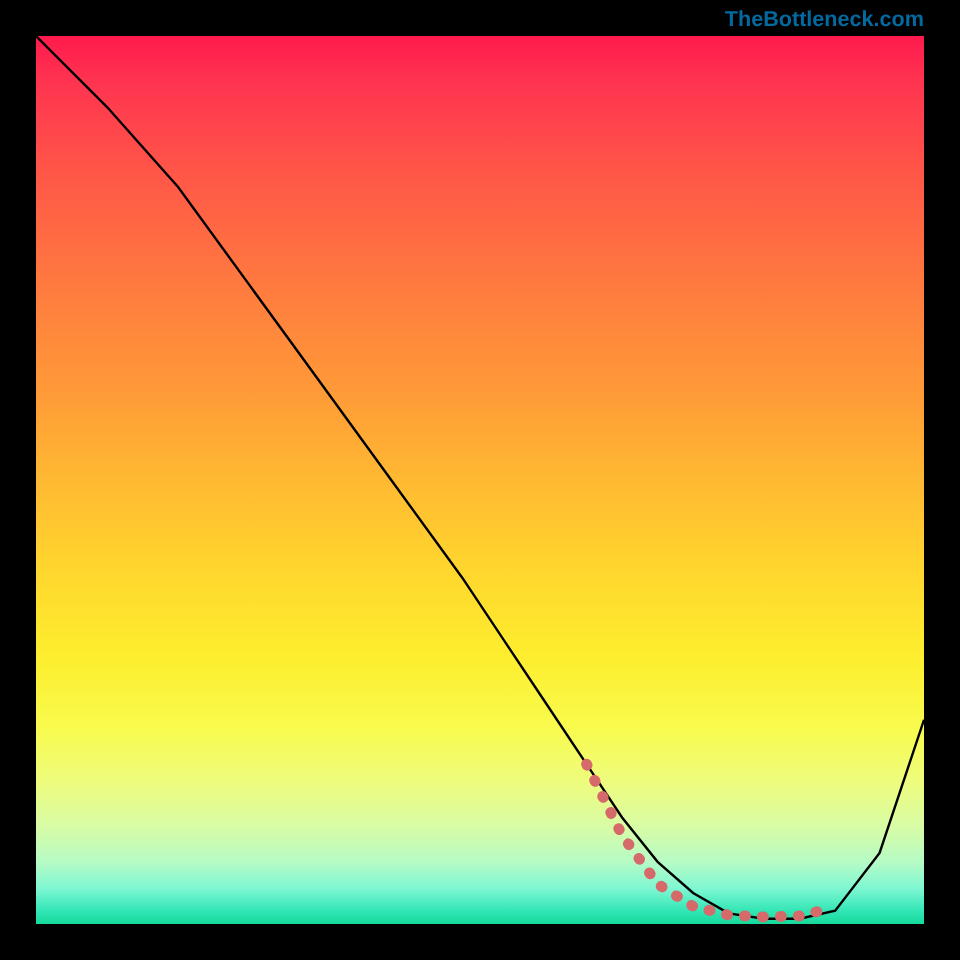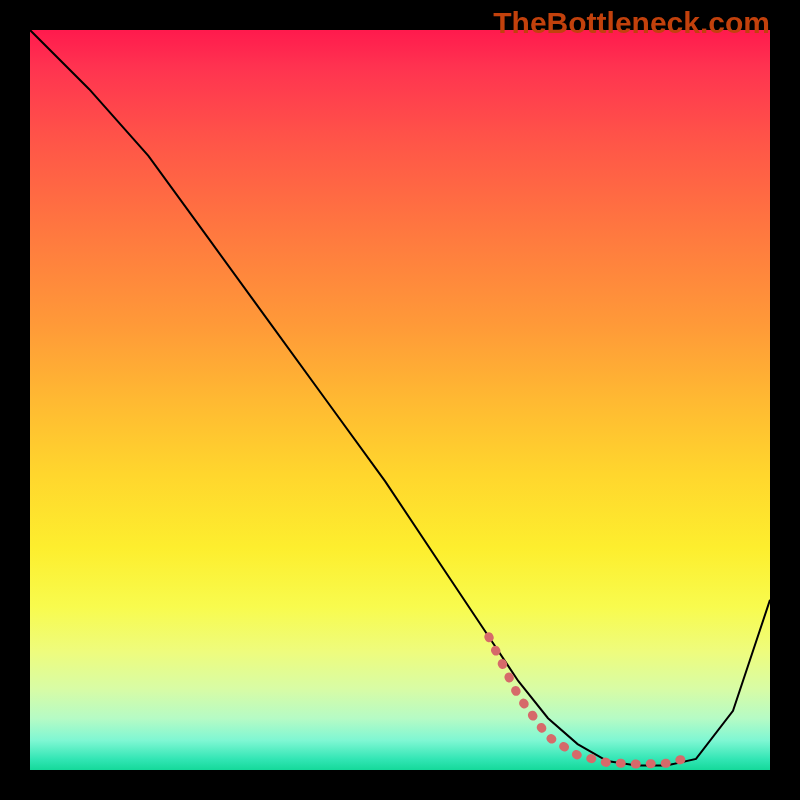--- a/index.html
+++ b/index.html
@@ -7,22 +7,22 @@
     width: 800px;
     height: 800px;
     background: #000;
     position: relative;
     font-family: Arial, sans-serif;
   }
   .watermark {
     position: absolute;
     top: 6px;
     right: 30px;
-    color: #c2410c;
-    font-size: 30px;
+    color: #0369a1;
+    font-size: 18px;
     font-weight: bold;
     z-index: 10;
   }
   .plot-area {
     position: absolute;
     left: 30px;
     top: 30px;
     width: 740px;
     height: 740px;
   }

